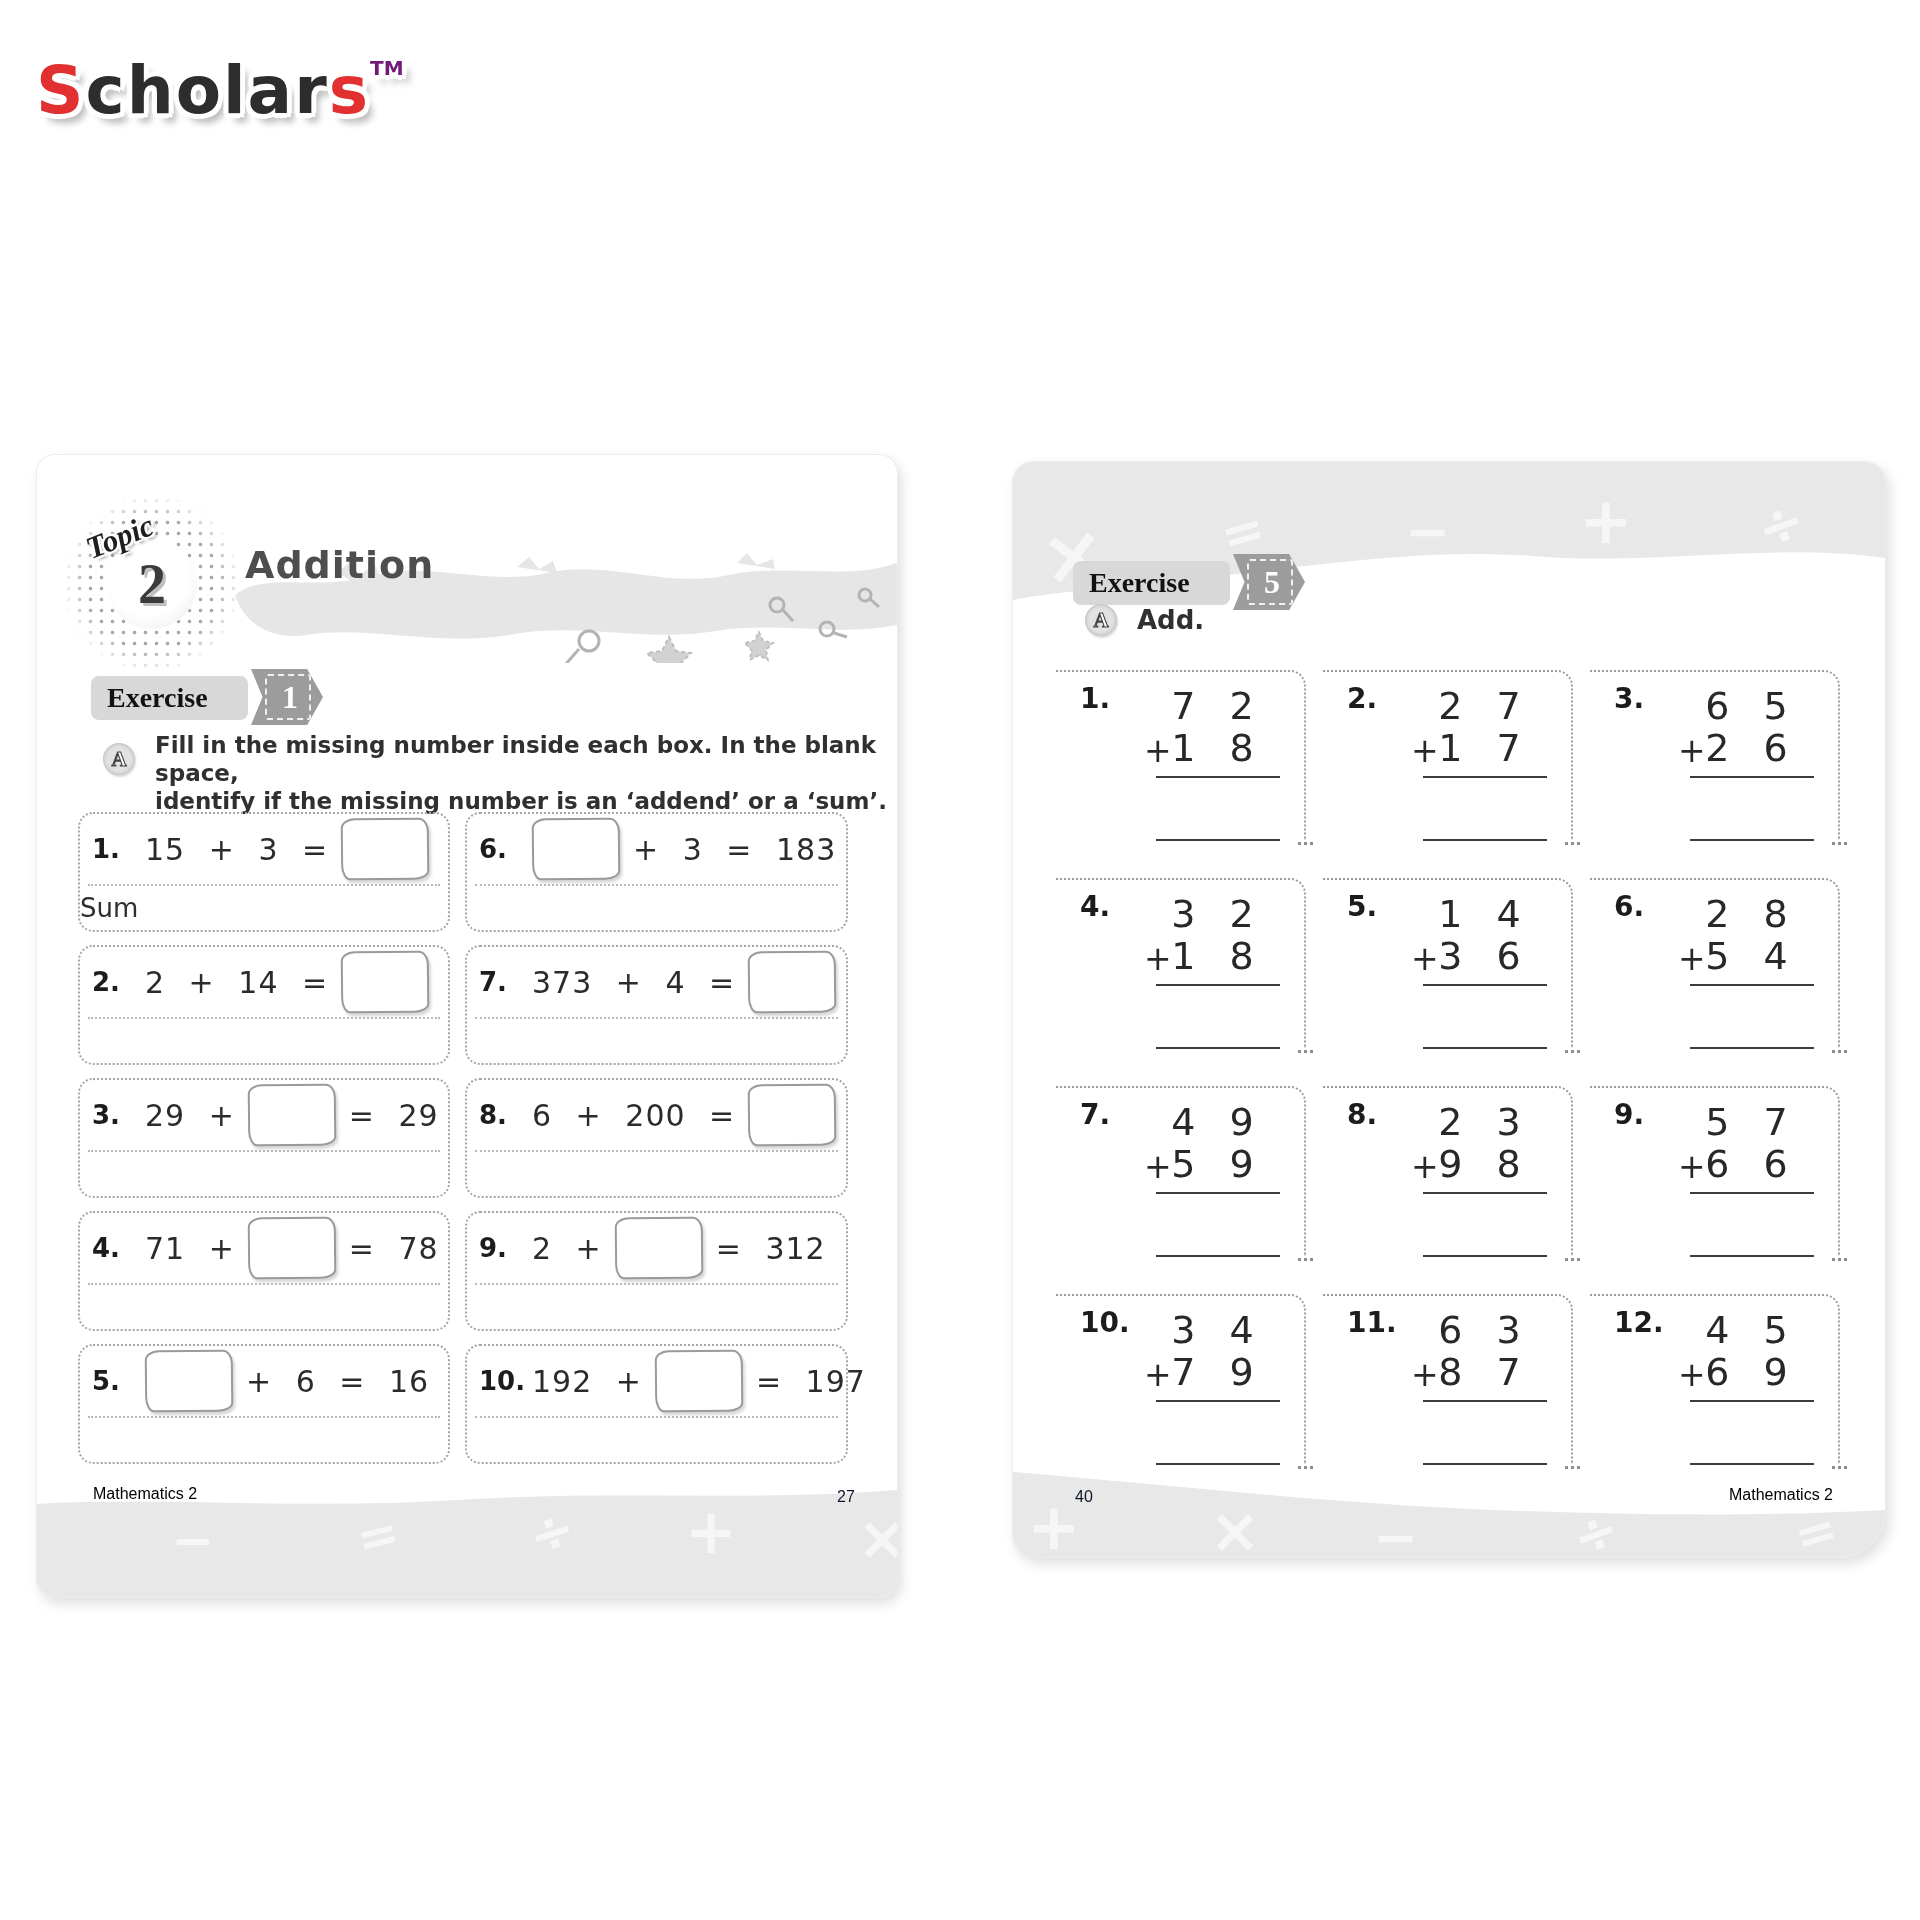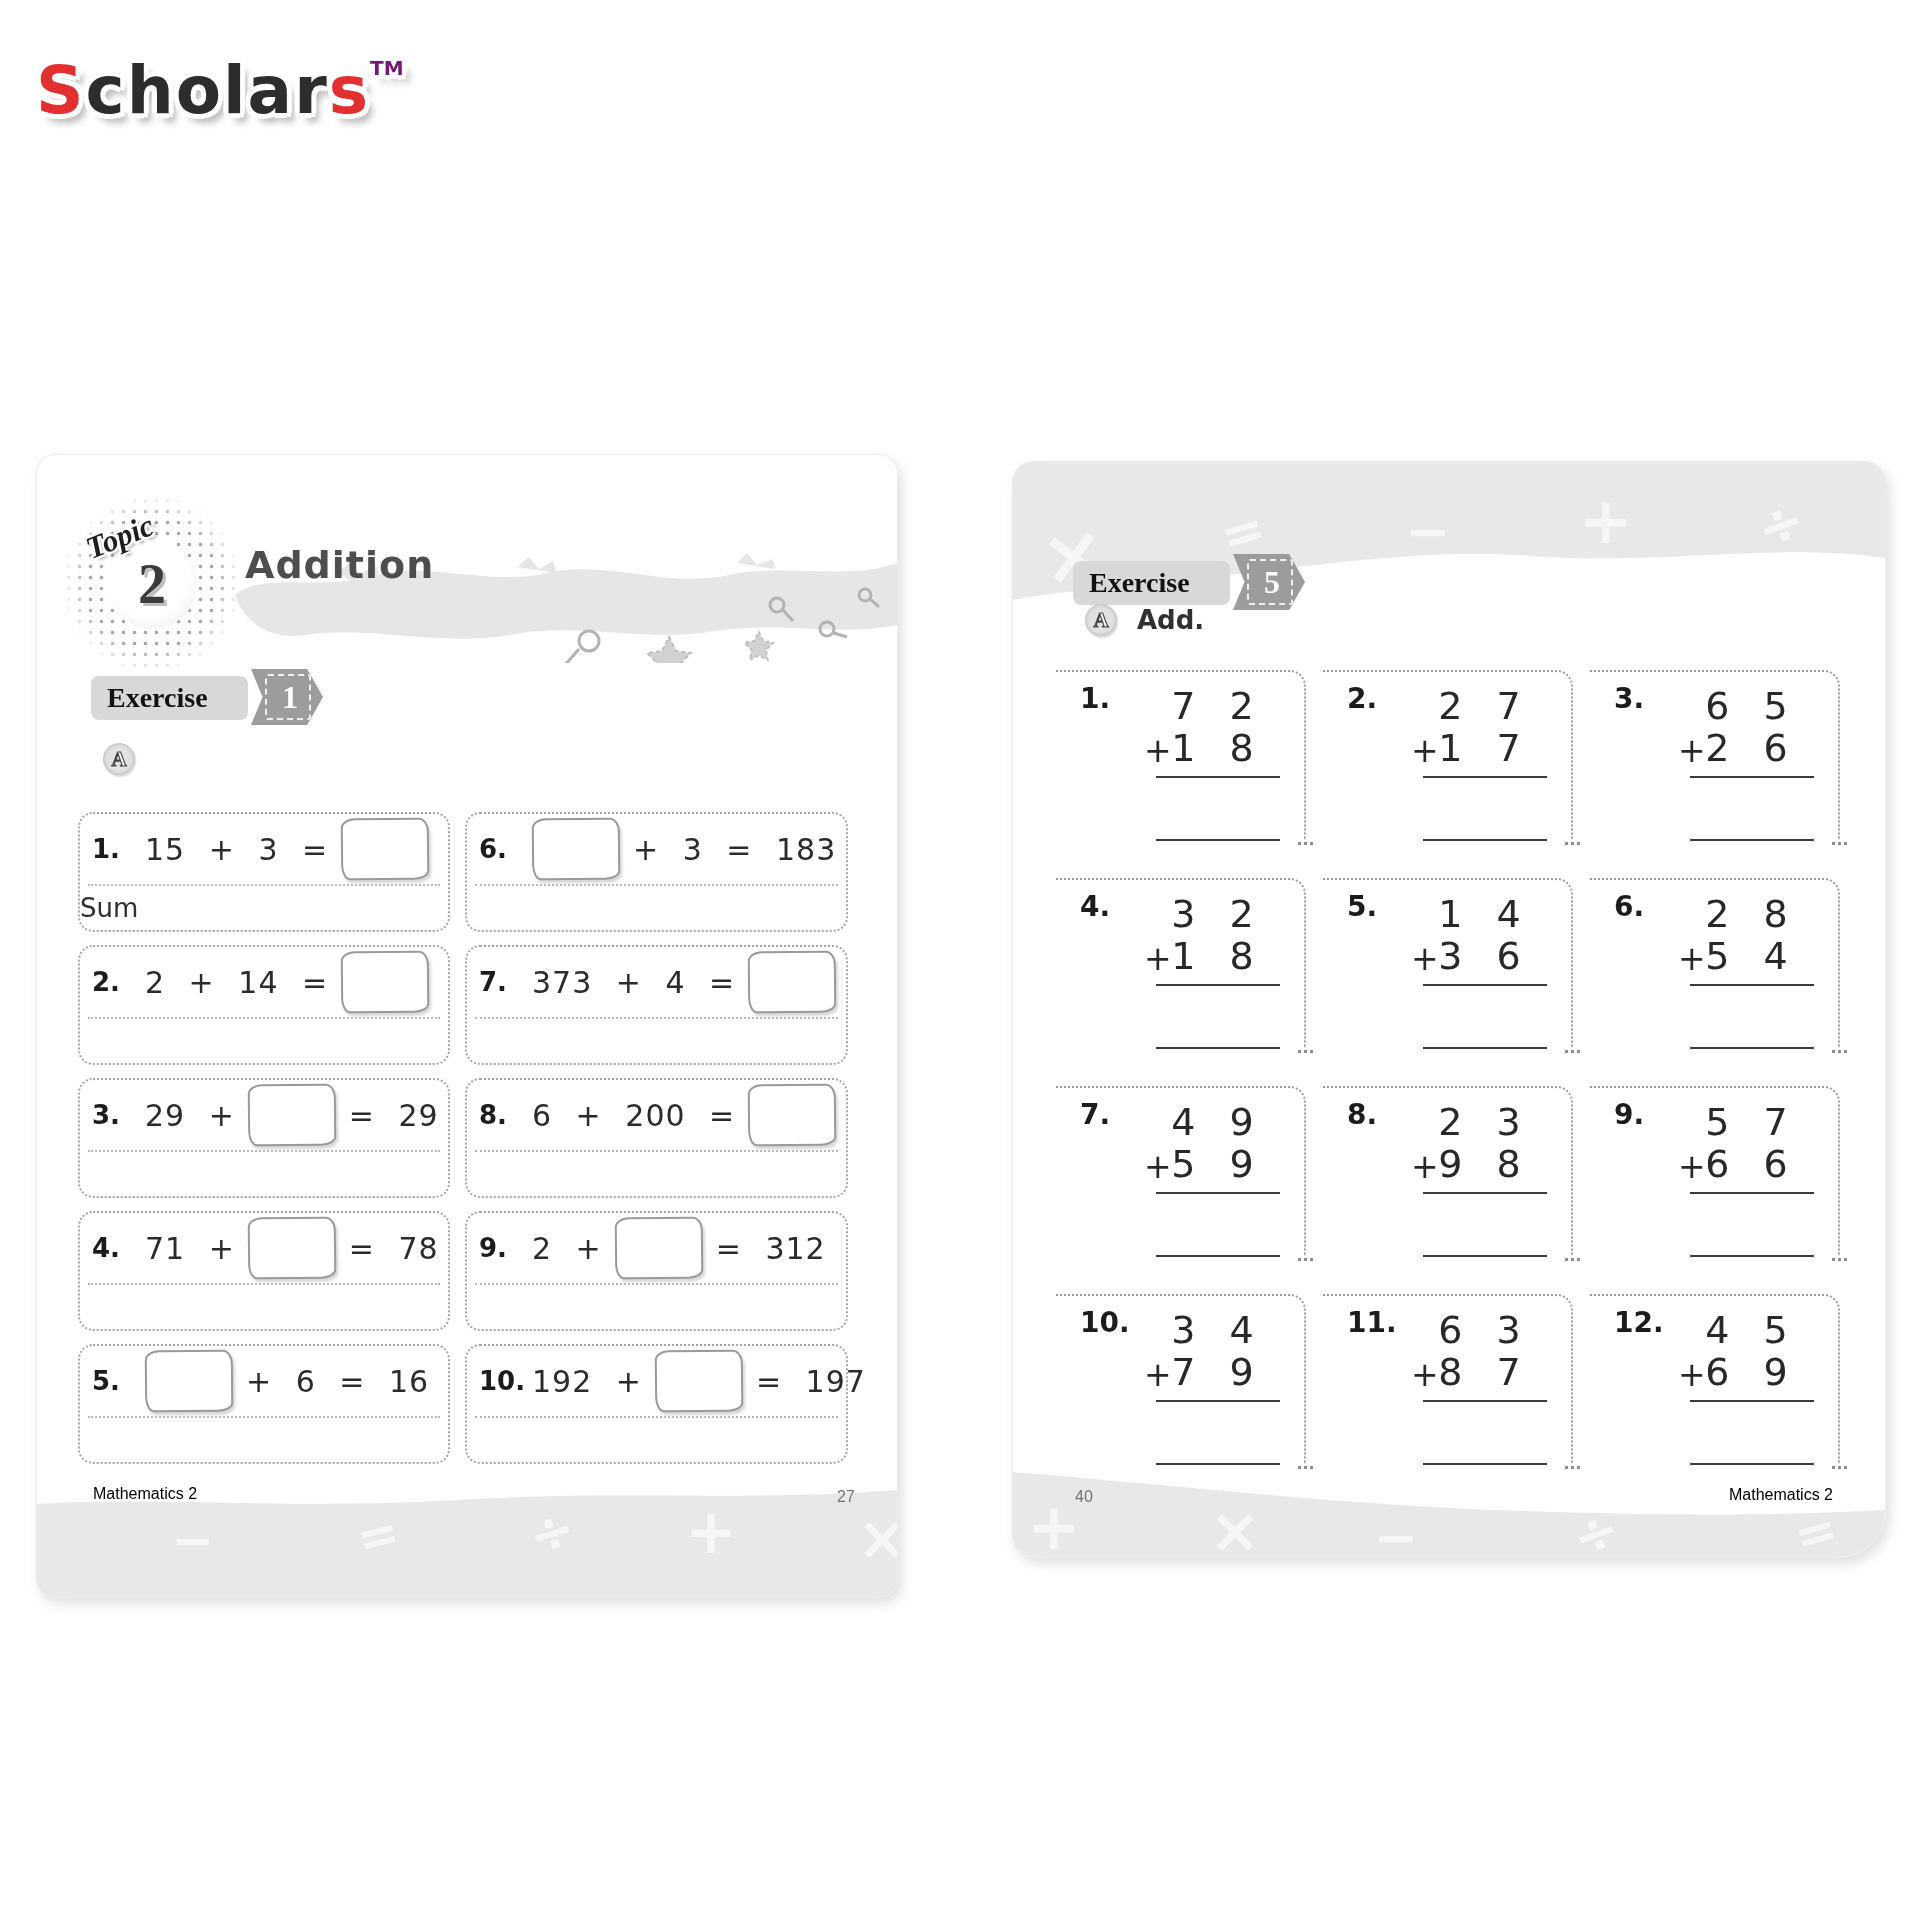--- a/index.html
+++ b/index.html
@@ -98,21 +98,21 @@
   .vbot{position:relative;margin-top:5px;}
   .vop{position:absolute;left:6px;top:2px;font-size:33px;letter-spacing:0;}
   .hline{width:124px;border-top:2.5px solid #3c3c3c;margin:9px auto 0;}
   .vspace{height:52px;}
   .tick{position:absolute;right:-9px;bottom:-5px;width:15px;border-top:3px dotted #8d8d8d;}
 
   
   .bandsvg{position:absolute;left:0;display:block;}
   .wsym{position:absolute;color:#f6f6f6;font-weight:800;font-family:"DejaVu Sans",sans-serif;}
   .footer-txt{position:absolute;font-size:16px;color:#000000;font-family:Liberation Sans, sans-serif;}
-  .pageno{position:absolute;font-size:16px;color:#737373;font-family:"Liberation Sans",sans-serif;}
+  .pageno{position:absolute;font-size:16px;color:#0f172a;font-family:"Liberation Sans",sans-serif;}
 </style>
 </head>
 <body>
 
 <div class="canvas">
 
   <div class="logo">
     <div class="row"><span class="red">S</span><span class="blk">cholar</span><span class="red">s</span><span class="tm">TM</span></div>
   </div>
 
@@ -149,20 +149,24 @@
       <span class="exlabel">Exercise</span>
       <span class="exnum" style="left:160px;">
           <i></i>
           <b>1</b>
         </span>
     </div>
 
     <div class="acirc" style="left:66px;top:288px;">
         <span>A</span>
       </div>
+    <div class="instr" style="left:118px;top:276px;">
+      <div>Fill in the missing number inside each box. In the blank space,</div>
+      <div>identify if the missing number is an ‘addend’ or a ‘sum’.</div>
+    </div>
 
     <div class="lcol lcol1">
       <div class="prob-card">
         <div class="eq">
             <span class="pnum">1.</span>
             <span class="eqt">15 + 3 =</span>
             <div class="ansbox"></div>
           </div>
         <div class="carddiv"></div>
           <div class="plabel">Sum</div>

